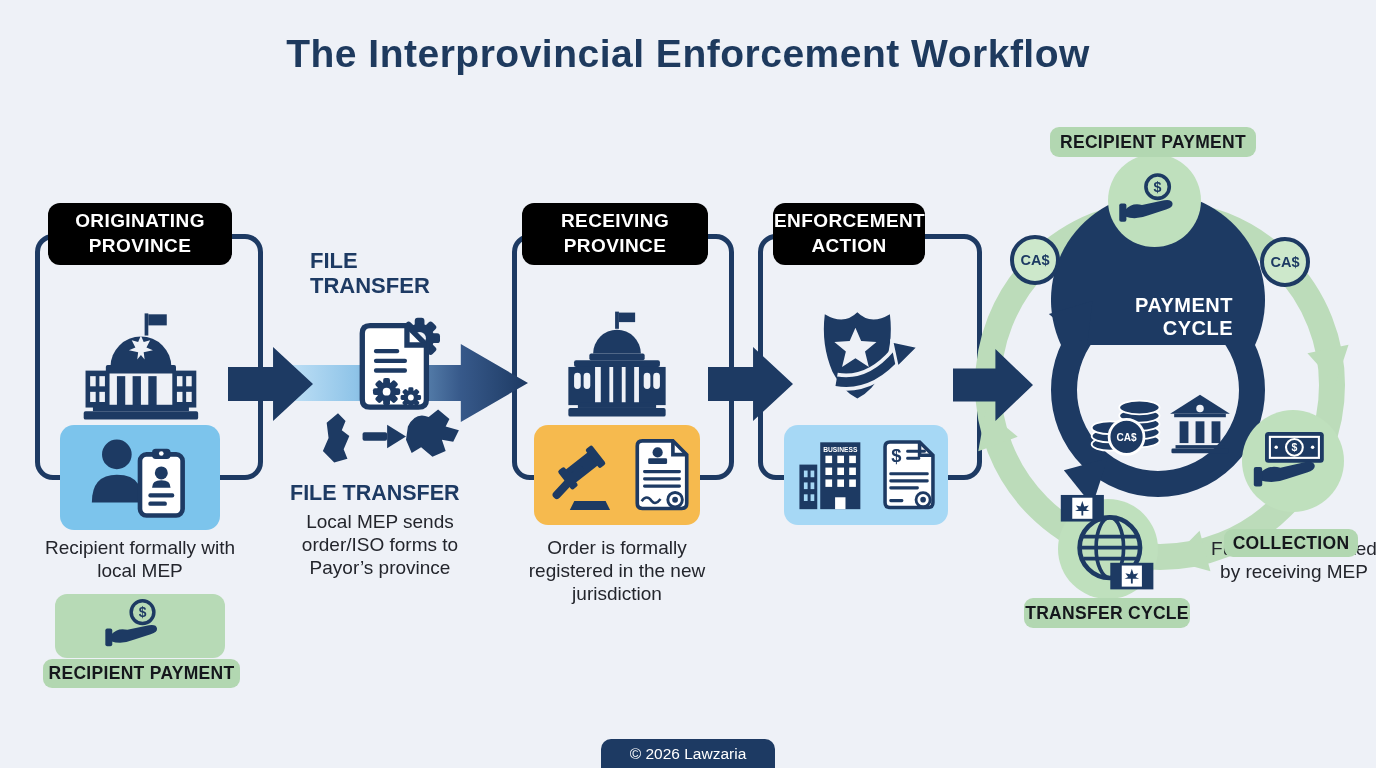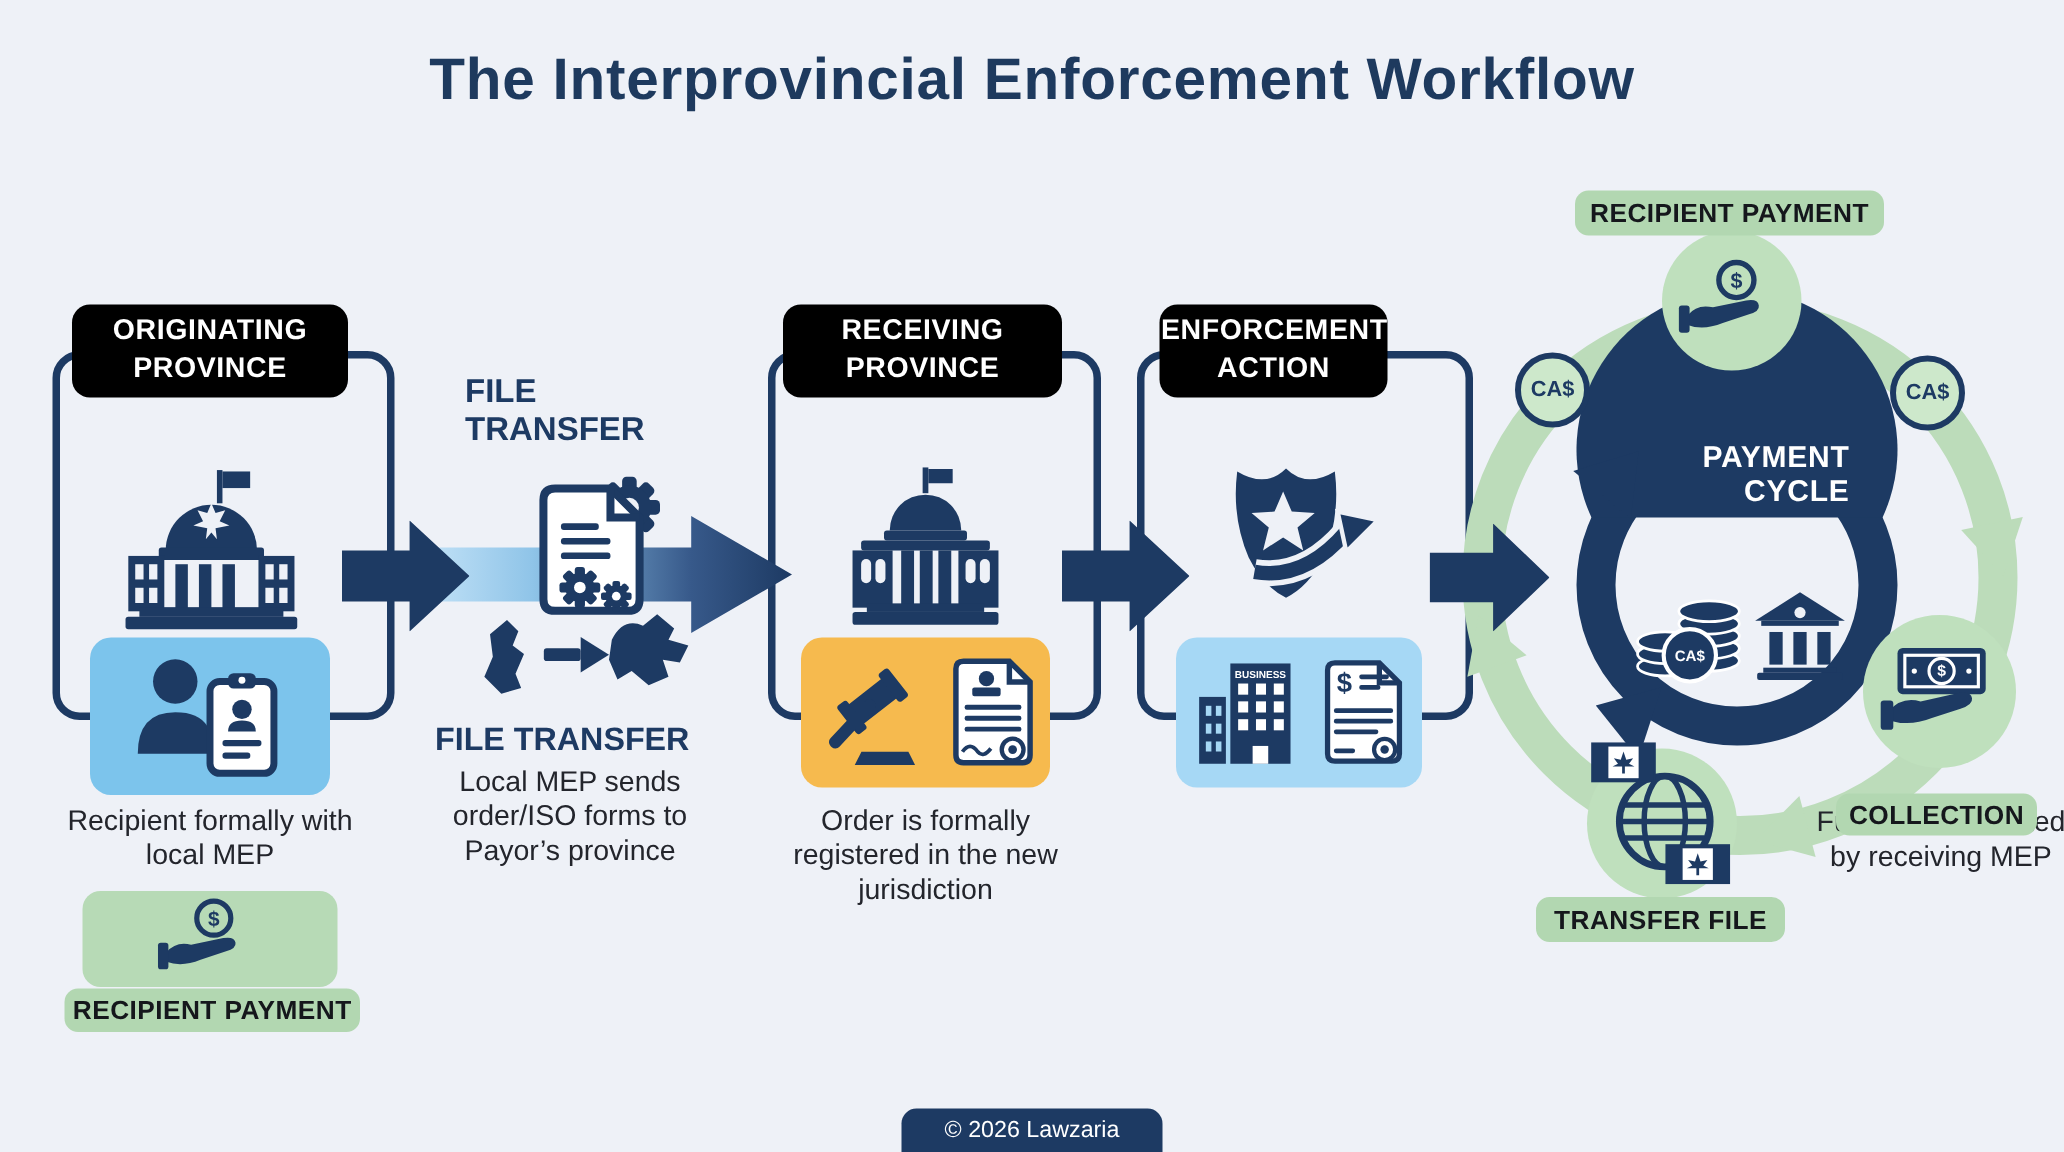--- a/index.html
+++ b/index.html
@@ -370,17 +370,17 @@
       <rect x="33" y="0" width="11" height="26" fill="#1d3a63"></rect>
       <polygon points="22,5 24,11 29,10 26,14 30,16 23,16 23,21 21,21 21,16 14,16 18,14 15,10 20,11" fill="#1d3a63"></polygon>
     </g>
     <g transform="translate(64,78)">
       <rect x="0" y="0" width="44" height="26" fill="#fff" stroke="#1d3a63" stroke-width="3"></rect>
       <rect x="0" y="0" width="11" height="26" fill="#1d3a63"></rect>
       <rect x="33" y="0" width="11" height="26" fill="#1d3a63"></rect>
       <polygon points="22,5 24,11 29,10 26,14 30,16 23,16 23,21 21,21 21,16 14,16 18,14 15,10 20,11" fill="#1d3a63"></polygon>
     </g>
   </svg>
-  <div class="abs green-badge" style="left:1024px;top:598px;width:166px;height:30px;">TRANSFER FILE</div>
+  <div class="abs green-badge" style="left:1024px;top:598px;width:166px;height:30px;">TRANSFER CYCLE</div>
 
   <div class="abs footer-tag" style="left:601px;top:739px;width:174px;height:29px;">© 2026 Lawzaria</div>
 
 </div>
 
 </body></html>

